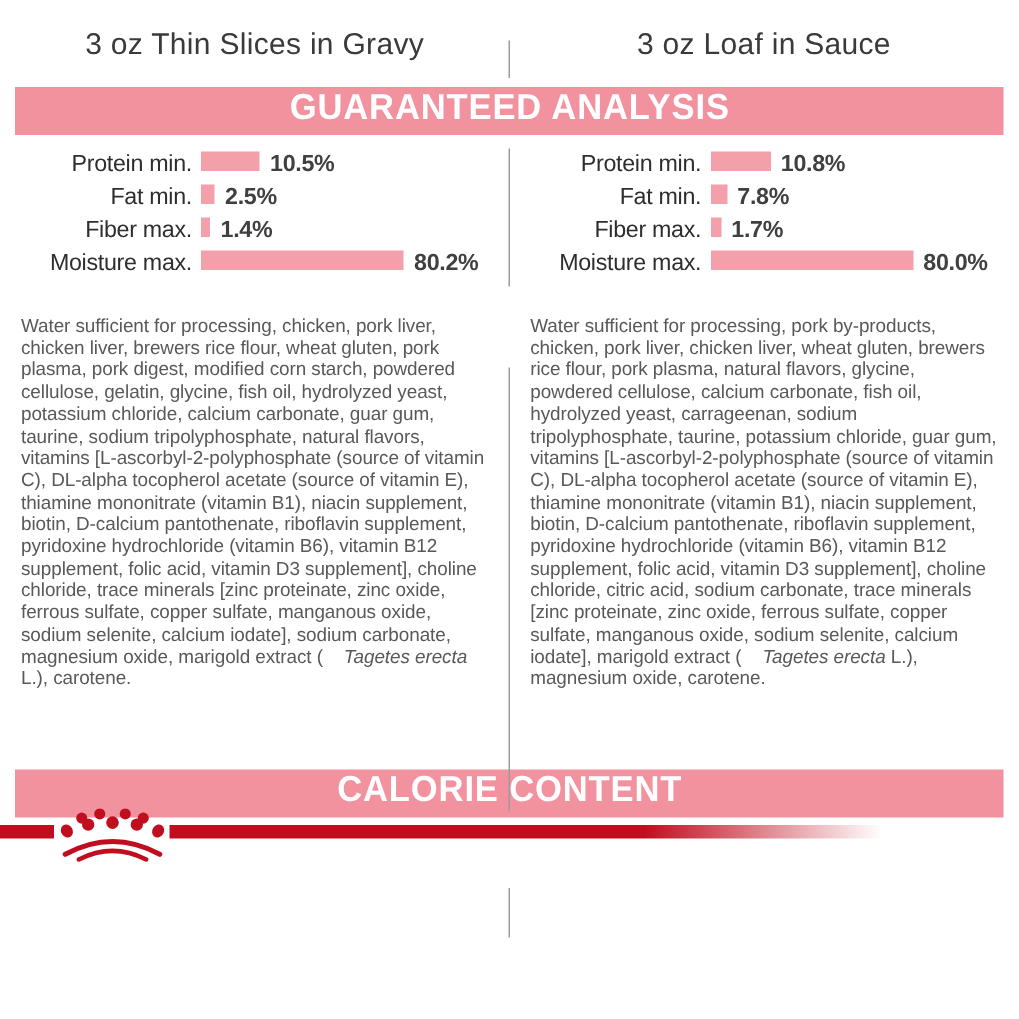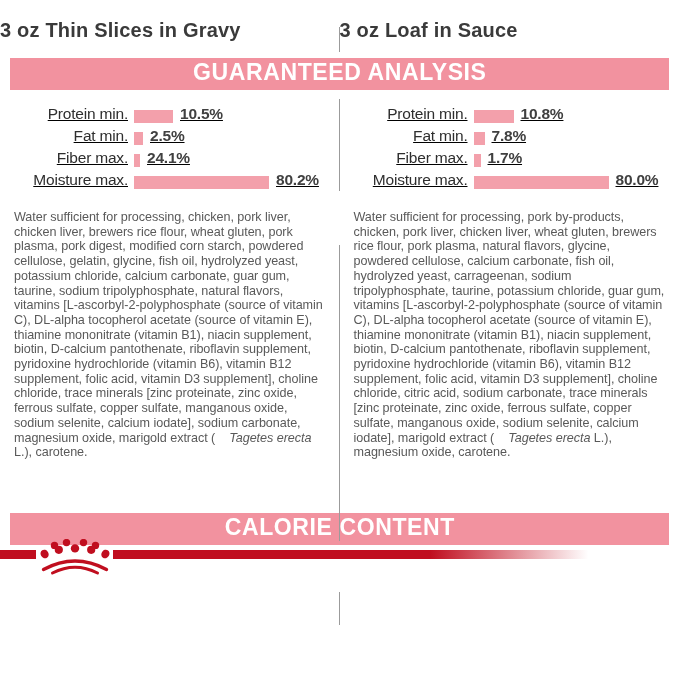--- a/index.html
+++ b/index.html
@@ -9,30 +9,30 @@
 
   
   .vdiv{position:absolute;left:339px;width:1px;background:#9b9b9b;}
   .vdiv.header{top:27px;height:25px;}
   .vdiv.analysis{top:99px;height:92px;}
   .vdiv.ingredients{top:245px;height:296px;}
   .vdiv.calories{top:592px;height:33px;}
 
   
   .titles{display:flex;height:58px;align-items:center;padding-top:2px;box-sizing:border-box;}
-  .title-cell{flex:1;font-size:20px;font-weight:700;color:#3a3a3a;letter-spacing:.2px;}
+  .title-cell{flex:1;text-align:center;font-size:20px;font-weight:400;color:#3a3a3a;letter-spacing:.2px;}
 
   
   .banner{height:32px;margin:0 10px;background:#F2929F;display:flex;align-items:flex-start;justify-content:center;}
   .banner span{color:#ffffff;font-weight:700;font-size:24px;letter-spacing:.6px;transform:scaleX(.96);white-space:nowrap;}
 
   
   .analysis{display:flex;height:108px;box-sizing:border-box;padding-top:11px;}
   .a-col{width:339.5px;box-sizing:border-box;}
-  .a-row{display:flex;align-items:flex-end;height:22px;text-decoration:underline;}
+  .a-row{display:flex;align-items:flex-start;height:22px;}
   .a-label{width:128px;text-align:right;font-size:15.5px;color:#2e2e2e;padding-right:6px;flex:none;letter-spacing:-.2px;}
   .a-bar{height:13px;background:#F3A0AB;flex:none;}
   .a-val{font-size:15.5px;font-weight:700;color:#404040;margin-left:7px;letter-spacing:-.2px;}
 
   
   .ingredients{display:flex;height:315px;box-sizing:border-box;}
   .ing-col{width:339.5px;box-sizing:border-box;padding:12px 13px 0 14px;
            font-size:12.6px;line-height:14.7px;color:#595959;letter-spacing:-.05px;}
   .ing-col em{font-style:italic;margin-left:14px;}
 
@@ -75,21 +75,21 @@
         <span class="a-val">10.5%</span>
       </div>
       <div class="a-row">
         <span class="a-label">Fat min.</span>
         <span class="a-bar" style="width: 9px;"></span>
         <span class="a-val">2.5%</span>
       </div>
       <div class="a-row">
         <span class="a-label">Fiber max.</span>
         <span class="a-bar" style="width: 6px;"></span>
-        <span class="a-val">24.1%</span>
+        <span class="a-val">1.4%</span>
       </div>
       <div class="a-row">
         <span class="a-label">Moisture max.</span>
         <span class="a-bar" style="width: 135px;"></span>
         <span class="a-val">80.2%</span>
       </div>
     </div>
     <div class="a-col">
       <div class="a-row">
         <span class="a-label">Protein min.</span>

